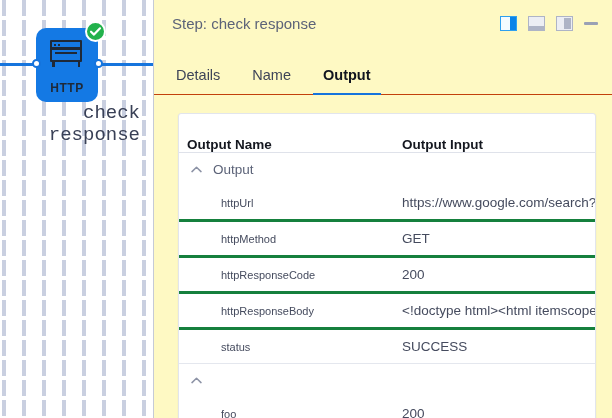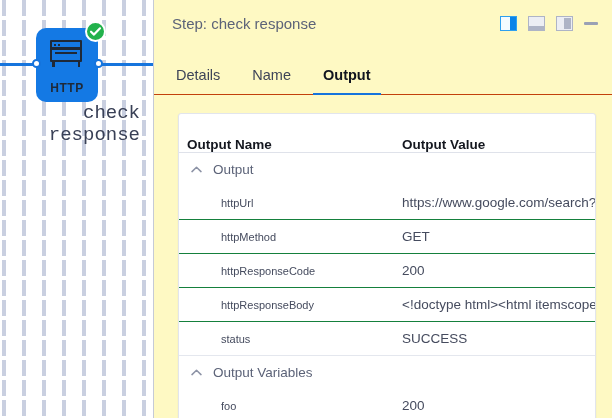--- a/index.html
+++ b/index.html
@@ -327,21 +327,21 @@
     color: #5c6378;
     margin-left: 8px;
     font-family: "Liberation Sans", sans-serif;
   }
 
   .data-row {
     display: flex;
     align-items: center;
     height: 33px;
     padding-left: 8px;
-    border-top: 1px solid #15803d;
+    border-top: 3px solid #15803d;
   }
   .data-row.no-top { border-top: none; }
   .cell-name {
     width: 215px;
     flex: 0 0 215px;
     padding-left: 34px;
     box-sizing: border-box;
     font-size: 11px;
     color: #454b5e;
     font-family: "Liberation Sans", sans-serif;
@@ -412,21 +412,21 @@
       <div class="tab">Details</div>
       <div class="tab">Name</div>
       <div class="tab active">Output</div>
     </div>
 
     <div id="panel-body">
       <div id="output-card">
 
         <div class="table-head">
           <div class="th col-name">Output Name</div>
-          <div class="th col-value">Output Value</div>
+          <div class="th col-value">Output Input</div>
         </div>
 
         <div class="group-row">
           <span class="chevron">
             <svg width="11" height="7" viewBox="0 0 11 7" aria-hidden="true">
               <path d="M1 5.6 L5.5 1.3 L10 5.6" fill="none" stroke="#8d93a6" stroke-width="1.5" stroke-linecap="round" stroke-linejoin="round"></path>
             </svg>
           </span>
           <span class="group-label">Output</span>
         </div>
@@ -451,21 +451,20 @@
           <div class="cell-name">status</div>
           <div class="cell-value">SUCCESS</div>
         </div>
 
         <div class="group-row" style="border-top:1px solid #e4e7ee;">
           <span class="chevron">
             <svg width="11" height="7" viewBox="0 0 11 7" aria-hidden="true">
               <path d="M1 5.6 L5.5 1.3 L10 5.6" fill="none" stroke="#8d93a6" stroke-width="1.5" stroke-linecap="round" stroke-linejoin="round"></path>
             </svg>
           </span>
-          <span class="group-label">Output Variables</span>
         </div>
 
         <div class="data-row no-top">
           <div class="cell-name">foo</div>
           <div class="cell-value">200</div>
         </div>
 
       </div>
     </div>
 

